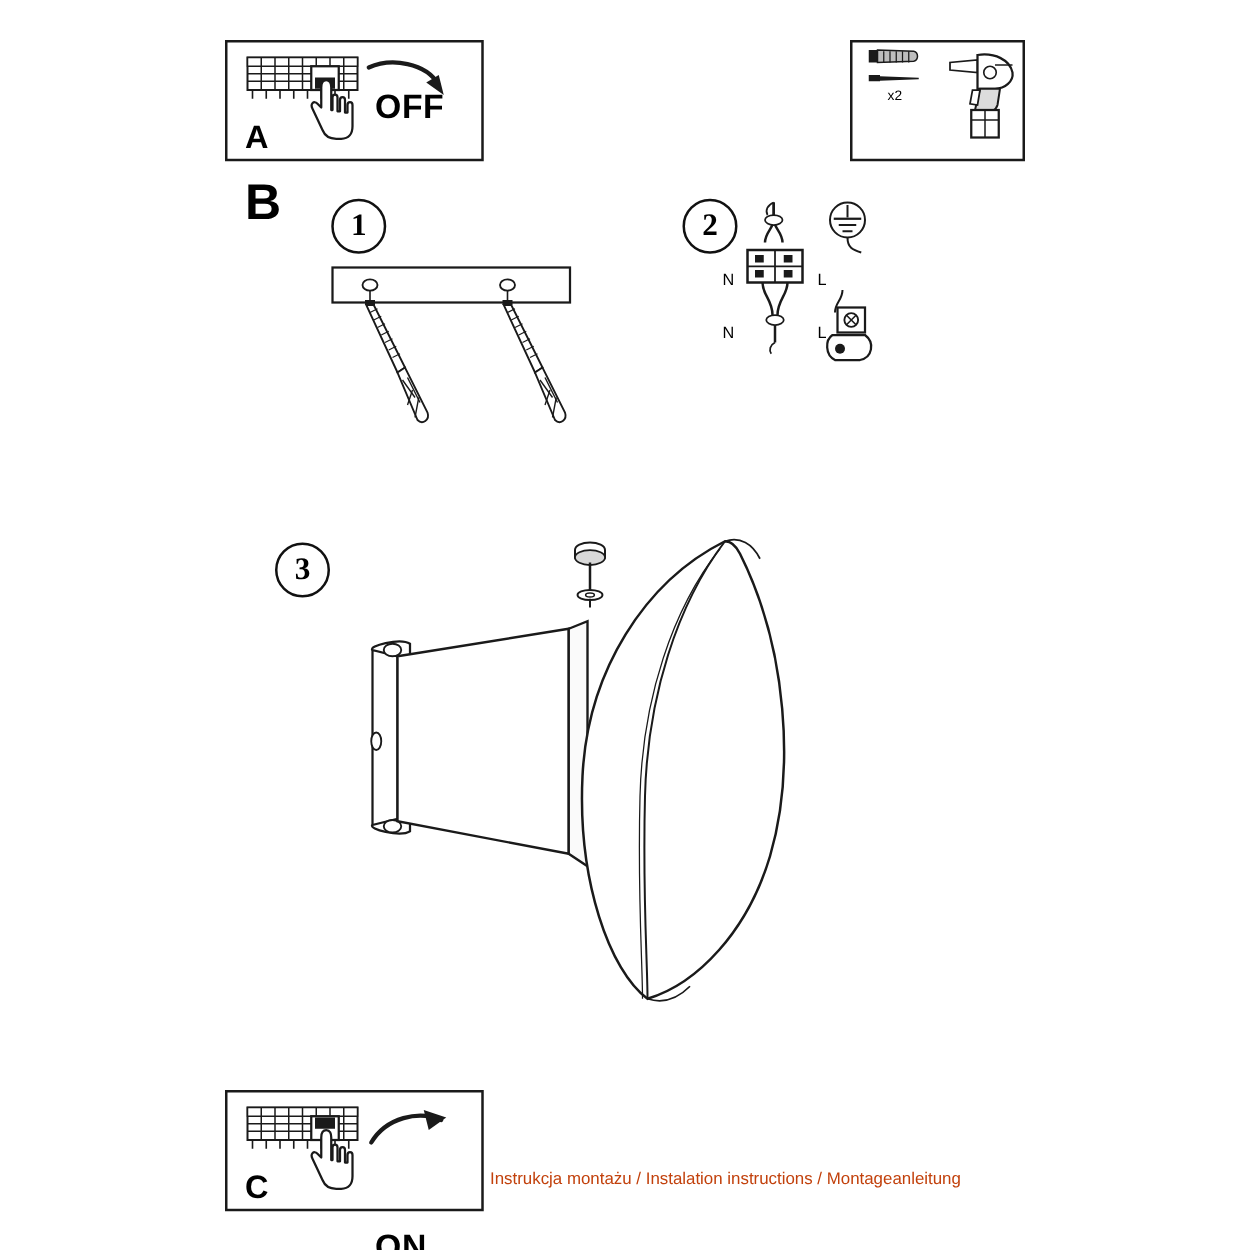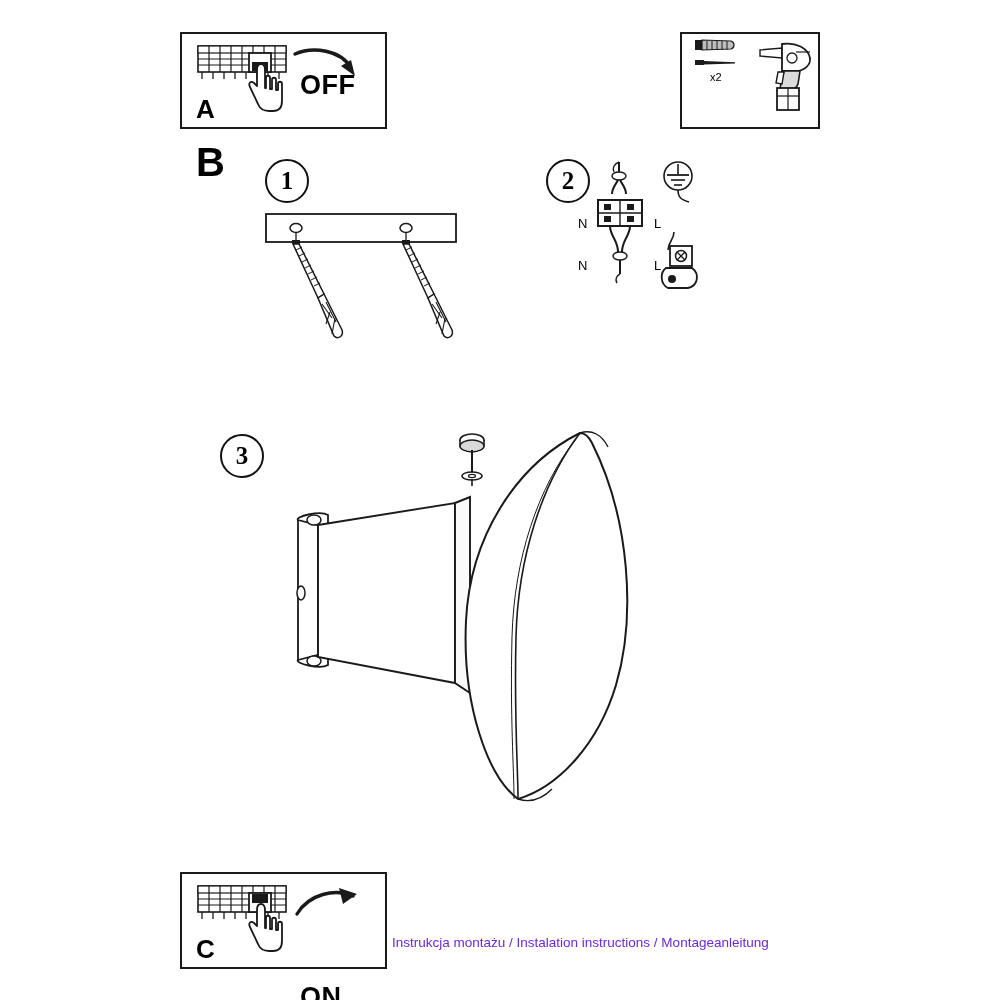--- a/index.html
+++ b/index.html
@@ -57,21 +57,21 @@
     font-weight: 600;
     box-sizing: border-box;
     background: #fff;
     font-family: "Liberation Serif", serif;
   }
 
   
   .footer-text {
     font-size: 13.5px;
     line-height: 1.65;
-    color: #6d28d9;
+    color: #c2410c;
     white-space: nowrap;
   }
 
   
   .tiny { font-size: 11px; line-height:1; }
   .nl-label { font-size: 13px; font-weight: 500; }
 
   svg { display:block; overflow: visible; }
 </style>
 </head>

